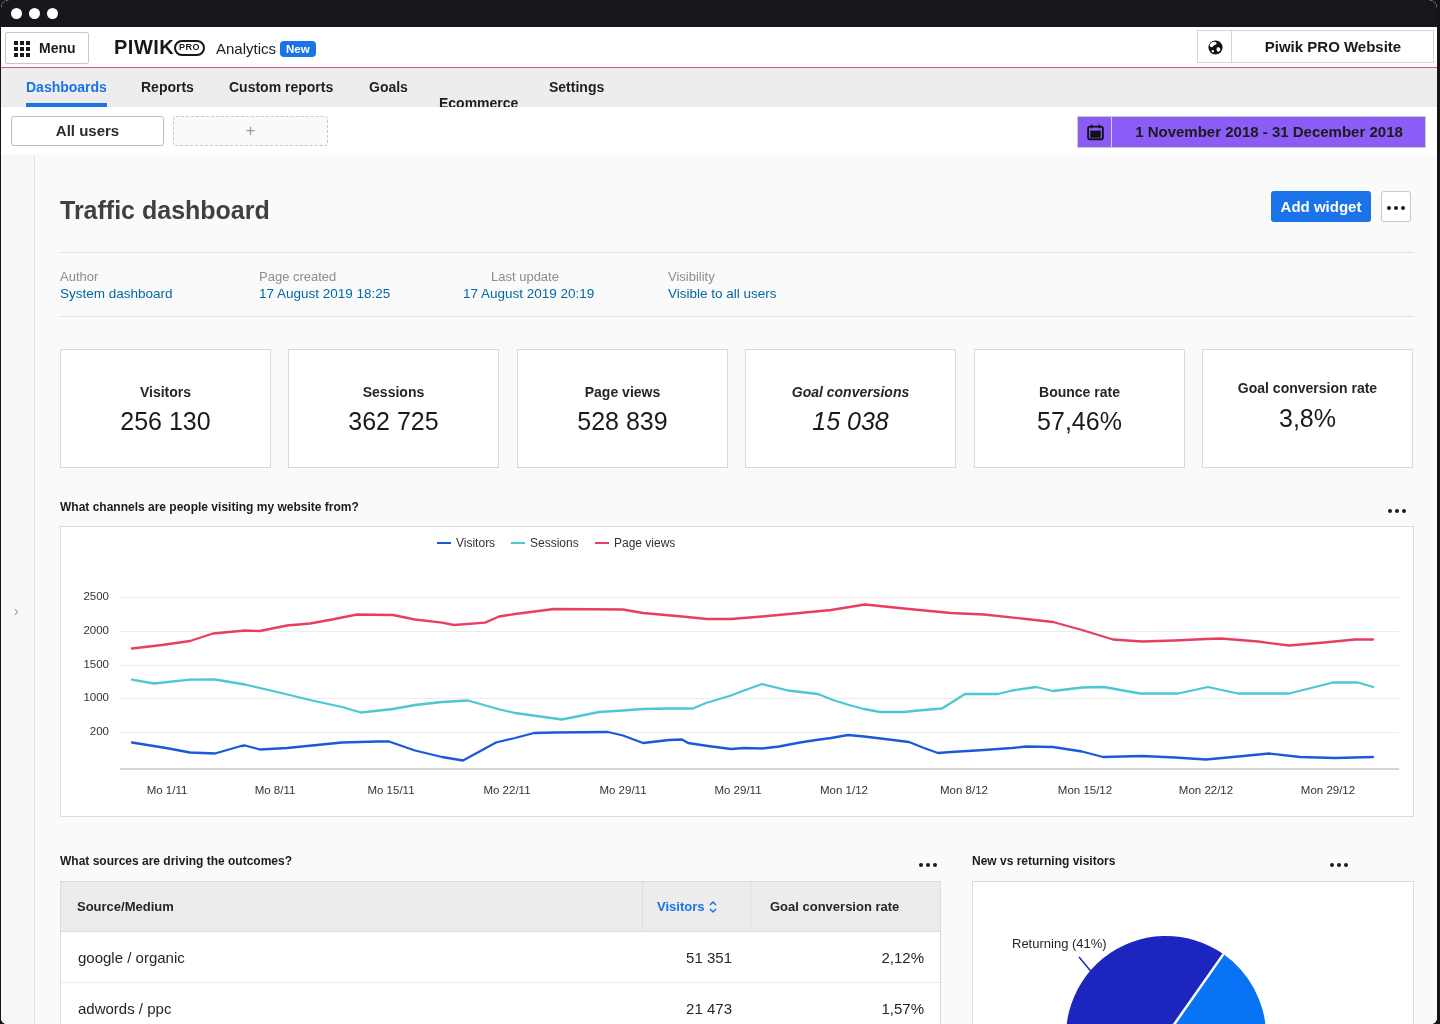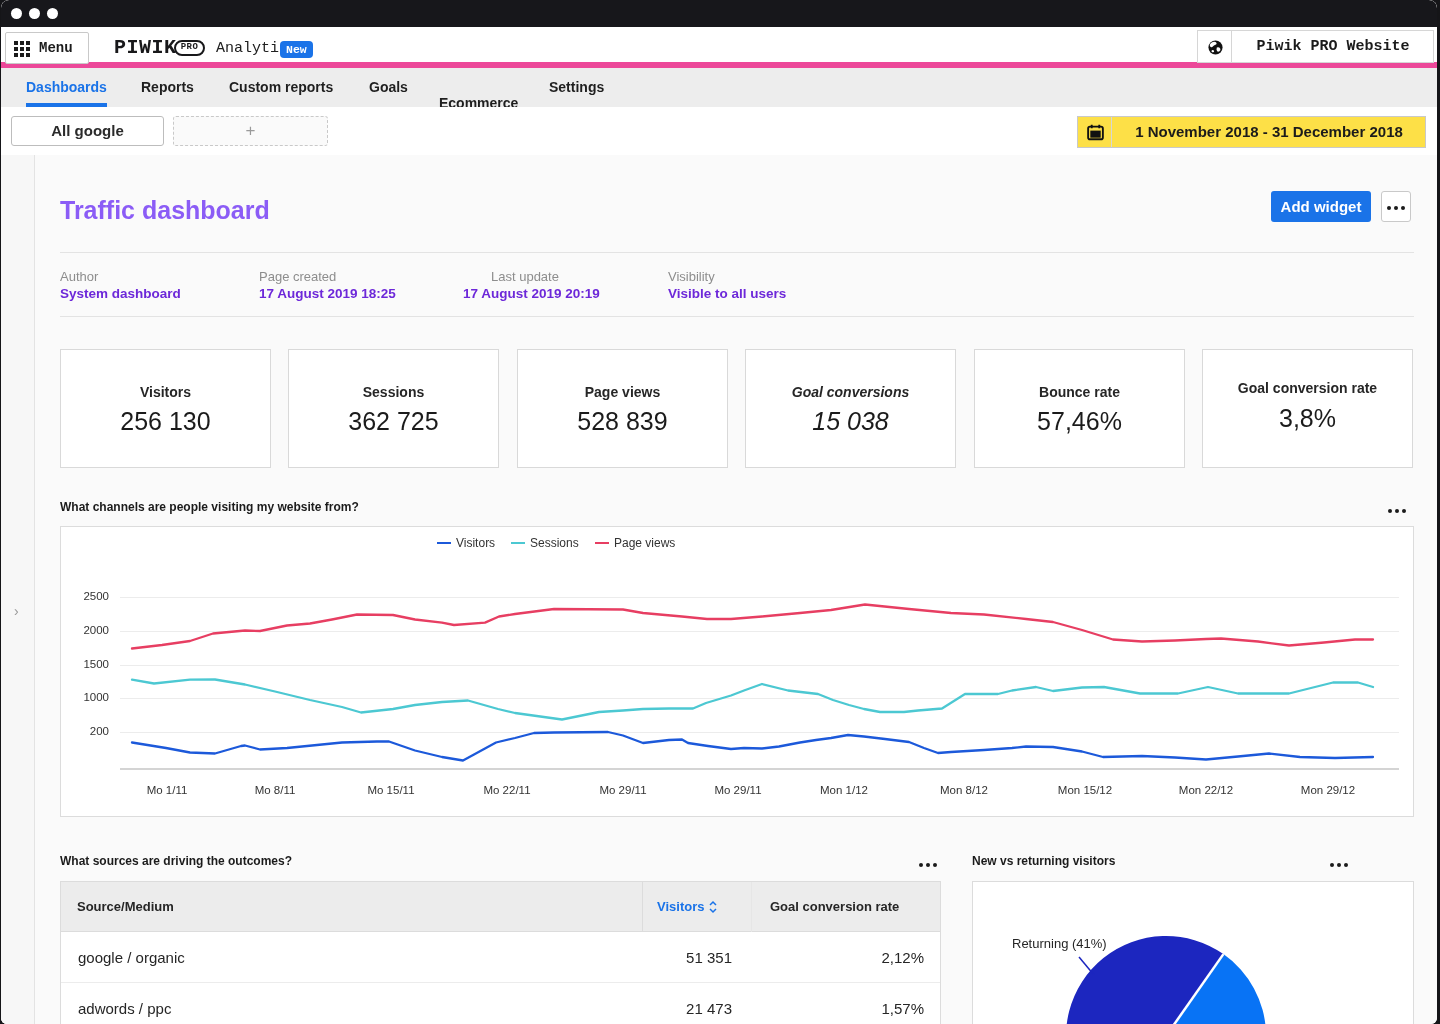--- a/index.html
+++ b/index.html
@@ -3,56 +3,56 @@
 <meta charset="utf-8">
 <style>
 * { margin:0; padding:0; box-sizing:border-box; }
 html,body { width:1440px; height:1024px; overflow:hidden; }
 body { background:#151518; font-family:"Liberation Sans",sans-serif; position:relative; }
 .win { position:absolute; left:1px; top:0; width:1436px; height:1024px; background:#fff; border-radius:8px 8px 6px 6px; overflow:hidden; }
 
 .topbar { position:absolute; left:0; top:0; width:100%; height:27px; background:#17171b; border-radius:8px 8px 0 0; }
 .dot { position:absolute; top:7.5px; width:11px; height:11px; border-radius:50%; background:#fff; }
 
-.header { position:absolute; left:0; top:27px; width:100%; height:41px; background:#fff; border-bottom:6px solid #ec4899;font-family:Liberation Mono, monospace; }
+.header { position:absolute; left:0; top:27px; width:100%; height:41px; background:#fff; border-bottom:1px solid #ec4899; }
 .menubtn { position:absolute; left:4px; top:5px; width:84px; height:32px; border:1px solid #c9c9c9; border-radius:2px; background:#fff; }
 .gridicon { position:absolute; left:8px; top:8px; width:17px; height:16px; }
 .gridicon i { position:absolute; width:4px; height:4px; background:#1b1b1b; }
 .menutxt { position:absolute; left:33px; top:7px; font-size:14px; font-weight:bold; color:#1b1b1b; }
 .piwik { position:absolute; left:113px; top:9px; font-size:20px; font-weight:900; letter-spacing:0.5px; color:#18181a; }
 .propill { position:absolute; left:173px; top:13px; width:31px; height:16px; border:2.5px solid #18181a; border-radius:9px; text-align:center; font-size:9px; font-weight:bold; color:#18181a; line-height:11px; letter-spacing:0.5px; }
 .analytics { position:absolute; left:215px; top:13px; font-size:15px; color:#202020; }
 .newbadge { position:absolute; left:279px; top:14px; background:#1a73e8; color:#fff; font-size:11.5px; font-weight:bold; border-radius:4px; padding:1.5px 6px 2.5px; }
 .sitebox { position:absolute; left:1196px; top:3px; width:237px; height:33px; border:1px solid #d6d6d6; background:#fff; }
 .sitedivider { position:absolute; left:33px; top:0; width:1px; height:100%; background:#d6d6d6; }
 .sitetxt { position:absolute; left:34px; top:0; width:202px; height:100%; text-align:center; line-height:31px; font-size:15px; font-weight:bold; color:#1b1b1b; }
 
 .nav { position:absolute; left:0; top:68px; width:100%; height:39px; background:#ededed; }
 .tab { position:absolute; top:0; height:39px; line-height:39px; font-size:14px; font-weight:bold; color:#1f1f1f; }
 .tab.active { color:#1a73e8; }
 .tabline { position:absolute; left:25px; top:35px; width:81px; height:4px; background:#1a73e8; }
 
 .subhdr { position:absolute; left:0; top:107px; width:100%; height:48px; background:#fff; }
 .allusers { position:absolute; left:10px; top:9px; width:153px; height:30px; border:1px solid #bdbdbd; border-radius:3px; background:#fff; text-align:center; line-height:28px; font-size:15px; font-weight:bold; color:#2b2b2b; }
 .addseg { position:absolute; left:172px; top:9px; width:155px; height:30px; border:1px dashed #c9c9c9; border-radius:3px; background:#fafafa; text-align:center; line-height:28px; font-size:17px; color:#9a9a9a; }
-.datebox { position:absolute; left:1076px; top:9px; width:349px; height:32px; border:1px solid #c9c9c9; background:#fde047; }
+.datebox { position:absolute; left:1076px; top:9px; width:349px; height:32px; border:1px solid #c9c9c9; background:#8b5cf6; }
 .datedivider { position:absolute; left:33px; top:0; width:1px; height:100%; background:#d6d6d6; }
 .datetxt { position:absolute; left:34px; top:0; width:314px; height:100%; text-align:center; line-height:30px; font-size:15px; font-weight:bold; color:#1b1b1b; }
 
 .content { position:absolute; left:0; top:155px; width:100%; height:869px; background:#fafafa; }
 .rail { position:absolute; left:0; top:0; width:34px; height:100%; background:#f7f7f7; border-right:1px solid #e3e3e3; }
 .chev { position:absolute; left:13px; top:448px; font-size:14px; color:#999; }
-.h1 { position:absolute; left:59px; top:41px; font-size:25px; font-weight:bold; color:#8b5cf6; }
+.h1 { position:absolute; left:59px; top:41px; font-size:25px; font-weight:bold; color:#404040; }
 .addwidget { position:absolute; left:1270px; top:36px; width:100px; height:31px; background:#1a73e8; color:#fff; border-radius:3px; text-align:center; line-height:31px; font-size:15px; font-weight:bold; }
 .dotsbtn { position:absolute; left:1380px; top:36px; width:30px; height:31px; border:1px solid #c9c9c9; border-radius:3px; background:#fff; text-align:center; }
 .dotsbtn span { display:inline-block; width:4px; height:4px; border-radius:50%; background:#1b1b1b; margin:0 1.5px; vertical-align:middle; }
 .hr1 { position:absolute; left:59px; top:97px; width:1354px; height:1px; background:#e3e3e3; }
 .hr2 { position:absolute; left:59px; top:161px; width:1354px; height:1px; background:#e3e3e3; }
 .metalabel { position:absolute; top:114px; font-size:13px; color:#8d8d8d; }
-.metaval { position:absolute; top:131px; font-size:13.5px; font-weight:bold; color:#6d28d9; }
+.metaval { position:absolute; top:131px; font-size:13.5px; font-weight:normal; color:#0369a1; }
 
 .card { position:absolute; top:194px; width:211px; height:119px; background:#fff; border:1px solid #d9d9d9; text-align:center; }
 .card .lbl { position:absolute; top:34px; width:100%; font-size:14px; font-weight:bold; color:#262626; }
 .card .val { position:absolute; top:57px; width:100%; font-size:25px; color:#1b1b1b; }
 
 .wtitle { position:absolute; font-size:12px; font-weight:bold; color:#1b1b1b; }
 .wdots { position:absolute; line-height:4px; }
 .wdots span { display:inline-block; width:4px; height:4px; border-radius:50%; background:#1b1b1b; margin:0 1.5px; vertical-align:middle; }
 
 .chartbox { position:absolute; left:59px; top:371px; width:1354px; height:291px; background:#fff; border:1px solid #dcdcdc; }
@@ -112,21 +112,21 @@
   <div class="nav">
     <span class="tab active" style="left:25px;">Dashboards</span>
     <span class="tab" style="left:140px;">Reports</span>
     <span class="tab" style="left:228px;">Custom reports</span>
     <span class="tab" style="left:368px;">Goals</span>
     <span class="tab" style="left:438px;margin-top:16px;">Ecommerce</span>
     <span class="tab" style="left:548px;">Settings</span>
     <span class="tabline"></span>
   </div>
   <div class="subhdr">
-    <div class="allusers">All google</div>
+    <div class="allusers">All users</div>
     <div class="addseg">+</div>
     <div class="datebox">
       <svg style="position:absolute;left:9px;top:7px" width="17" height="17" viewBox="0 0 18 18">
         <rect x="1.2" y="2.8" width="15.6" height="13.4" rx="2" fill="none" stroke="#111" stroke-width="2"></rect>
         <line x1="5" y1="0.8" x2="5" y2="4.5" stroke="#111" stroke-width="2"></line>
         <line x1="13" y1="0.8" x2="13" y2="4.5" stroke="#111" stroke-width="2"></line>
         <rect x="3.5" y="7" width="11" height="7.5" fill="#111"></rect>
       </svg>
       <span class="datedivider"></span>
       <span class="datetxt">1 November 2018 - 31 December 2018</span>

